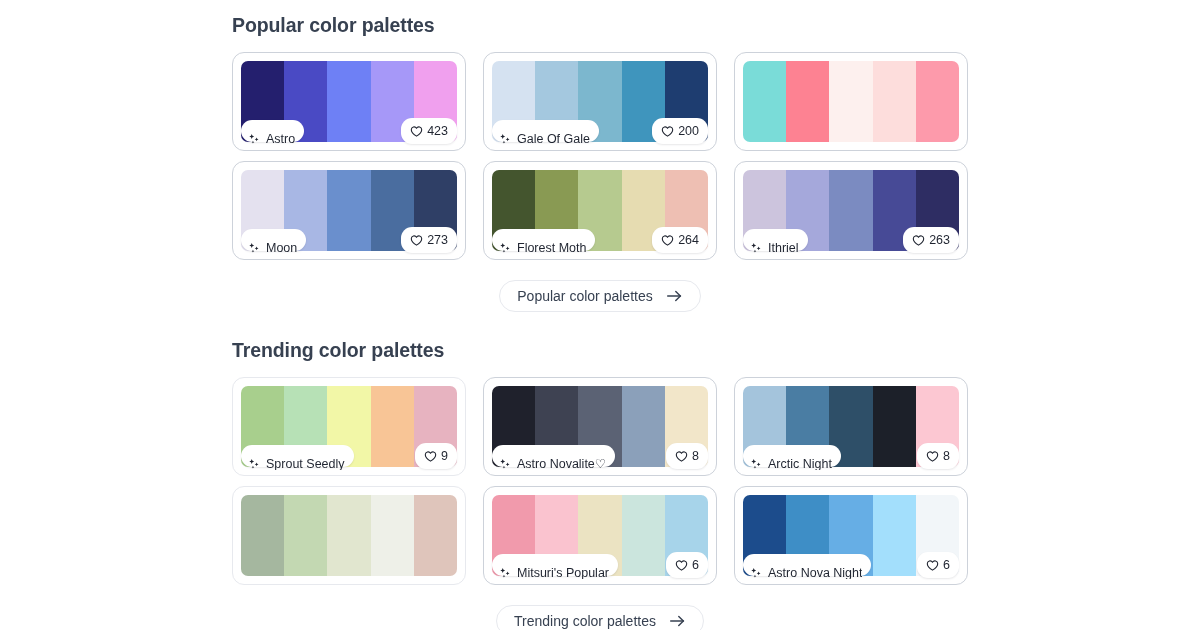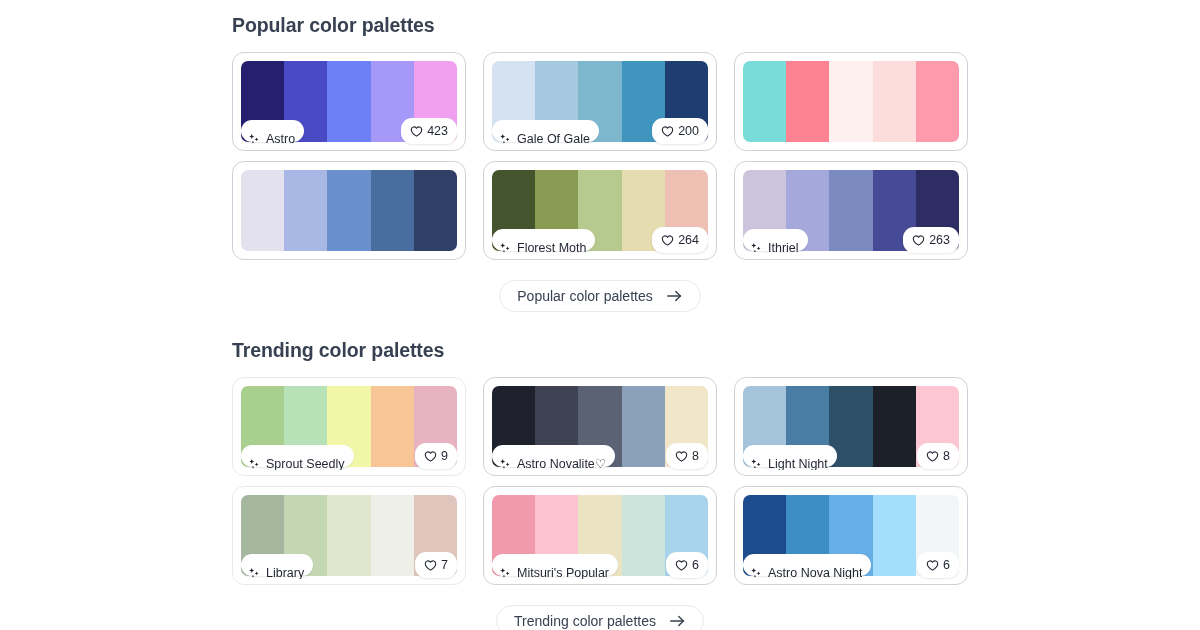--- a/index.html
+++ b/index.html
@@ -195,20 +195,40 @@
   </div>
 
   <div class="card sel">
     <div class="swatches">
             <div class="sw" style="background: rgb(228, 225, 239);"></div>
             <div class="sw" style="background: rgb(168, 183, 228);"></div>
             <div class="sw" style="background: rgb(106, 143, 205);"></div>
             <div class="sw" style="background: rgb(74, 109, 159);"></div>
             <div class="sw" style="background: rgb(47, 63, 102);"></div>
           </div>
+    <div class="badges">
+      <span class="pill">
+        <span>
+          <svg class="sparkle-icon" viewBox="0 0 16 16" aria-hidden="true">
+            <path d="M4.6 1.3 5.5 3.4 7.6 4.3 5.5 5.2 4.6 7.3 3.7 5.2 1.6 4.3 3.7 3.4Z" fill="#1f2430"></path>
+            <path d="M10.6 5.6 11.3 7.2 12.9 7.9 11.3 8.6 10.6 10.2 9.9 8.6 8.3 7.9 9.9 7.2Z" fill="#1f2430"></path>
+            <path d="M6.1 9.6 6.6 10.8 7.8 11.3 6.6 11.8 6.1 13 5.6 11.8 4.4 11.3 5.6 10.8Z" fill="#1f2430"></path>
+          </svg>
+        </span>
+        <span class="pill-label">Moon</span>
+      </span>
+      <span class="pill likes">
+        <span>
+          <svg class="heart-icon" viewBox="0 0 16 15" fill="none" aria-hidden="true">
+            <path d="M8 13.2S1.6 9.4 1.6 5.3A3.4 3.4 0 0 1 8 3.6a3.4 3.4 0 0 1 6.4 1.7c0 4.1-6.4 7.9-6.4 7.9Z" stroke="#1f2430" stroke-width="1.35" stroke-linejoin="round"></path>
+          </svg>
+        </span>
+        <span class="like-count">273</span>
+      </span>
+    </div>
   </div>
 
   <div class="card sel">
     <div class="swatches">
             <div class="sw" style="background: rgb(68, 85, 46);"></div>
             <div class="sw" style="background: rgb(137, 154, 83);"></div>
             <div class="sw" style="background: rgb(182, 202, 143);"></div>
             <div class="sw" style="background: rgb(230, 220, 177);"></div>
             <div class="sw" style="background: rgb(238, 191, 179);"></div>
           </div>
@@ -349,61 +369,41 @@
           </div>
     <div class="badges">
       <span class="pill">
         <span>
           <svg class="sparkle-icon" viewBox="0 0 16 16" aria-hidden="true">
             <path d="M4.6 1.3 5.5 3.4 7.6 4.3 5.5 5.2 4.6 7.3 3.7 5.2 1.6 4.3 3.7 3.4Z" fill="#1f2430"></path>
             <path d="M10.6 5.6 11.3 7.2 12.9 7.9 11.3 8.6 10.6 10.2 9.9 8.6 8.3 7.9 9.9 7.2Z" fill="#1f2430"></path>
             <path d="M6.1 9.6 6.6 10.8 7.8 11.3 6.6 11.8 6.1 13 5.6 11.8 4.4 11.3 5.6 10.8Z" fill="#1f2430"></path>
           </svg>
         </span>
-        <span class="pill-label">Light Night</span>
+        <span class="pill-label">Arctic Night</span>
       </span>
       <span class="pill likes">
         <span>
           <svg class="heart-icon" viewBox="0 0 16 15" fill="none" aria-hidden="true">
             <path d="M8 13.2S1.6 9.4 1.6 5.3A3.4 3.4 0 0 1 8 3.6a3.4 3.4 0 0 1 6.4 1.7c0 4.1-6.4 7.9-6.4 7.9Z" stroke="#1f2430" stroke-width="1.35" stroke-linejoin="round"></path>
           </svg>
         </span>
         <span class="like-count">8</span>
       </span>
     </div>
   </div>
 
   <div class="card">
     <div class="swatches">
             <div class="sw" style="background: rgb(165, 183, 159);"></div>
             <div class="sw" style="background: rgb(195, 216, 178);"></div>
             <div class="sw" style="background: rgb(225, 230, 207);"></div>
             <div class="sw" style="background: rgb(238, 240, 232);"></div>
             <div class="sw" style="background: rgb(223, 197, 187);"></div>
           </div>
-    <div class="badges">
-      <span class="pill">
-        <span>
-          <svg class="sparkle-icon" viewBox="0 0 16 16" aria-hidden="true">
-            <path d="M4.6 1.3 5.5 3.4 7.6 4.3 5.5 5.2 4.6 7.3 3.7 5.2 1.6 4.3 3.7 3.4Z" fill="#1f2430"></path>
-            <path d="M10.6 5.6 11.3 7.2 12.9 7.9 11.3 8.6 10.6 10.2 9.9 8.6 8.3 7.9 9.9 7.2Z" fill="#1f2430"></path>
-            <path d="M6.1 9.6 6.6 10.8 7.8 11.3 6.6 11.8 6.1 13 5.6 11.8 4.4 11.3 5.6 10.8Z" fill="#1f2430"></path>
-          </svg>
-        </span>
-        <span class="pill-label">Library</span>
-      </span>
-      <span class="pill likes">
-        <span>
-          <svg class="heart-icon" viewBox="0 0 16 15" fill="none" aria-hidden="true">
-            <path d="M8 13.2S1.6 9.4 1.6 5.3A3.4 3.4 0 0 1 8 3.6a3.4 3.4 0 0 1 6.4 1.7c0 4.1-6.4 7.9-6.4 7.9Z" stroke="#1f2430" stroke-width="1.35" stroke-linejoin="round"></path>
-          </svg>
-        </span>
-        <span class="like-count">7</span>
-      </span>
-    </div>
   </div>
 
   <div class="card sel">
     <div class="swatches">
             <div class="sw" style="background: rgb(241, 154, 172);"></div>
             <div class="sw" style="background: rgb(250, 195, 207);"></div>
             <div class="sw" style="background: rgb(235, 227, 194);"></div>
             <div class="sw" style="background: rgb(203, 229, 221);"></div>
             <div class="sw" style="background: rgb(167, 212, 234);"></div>
           </div>

